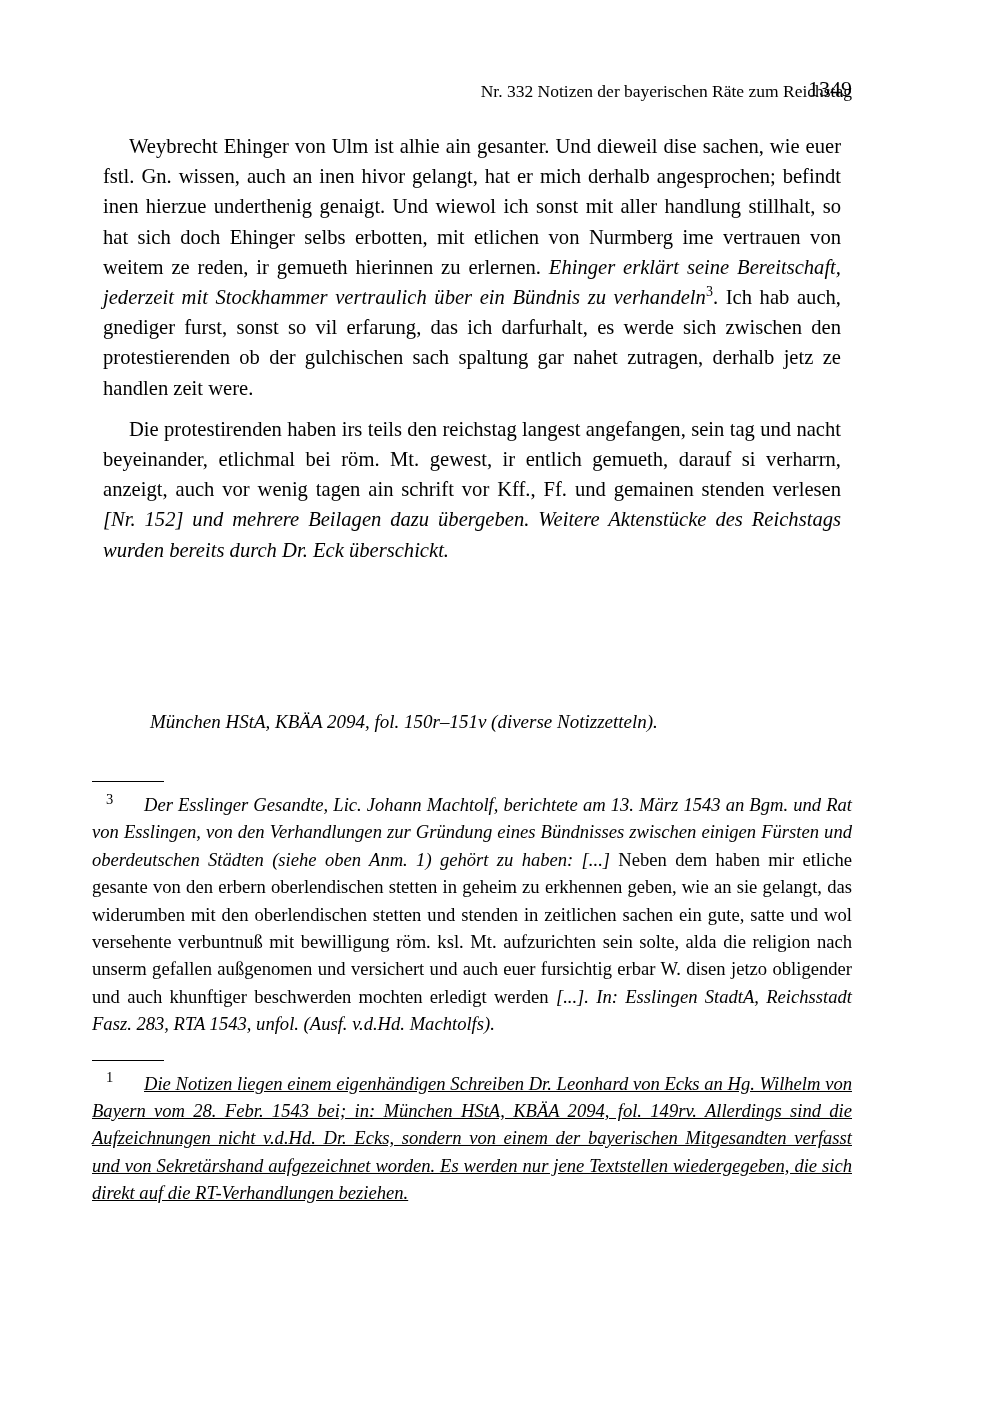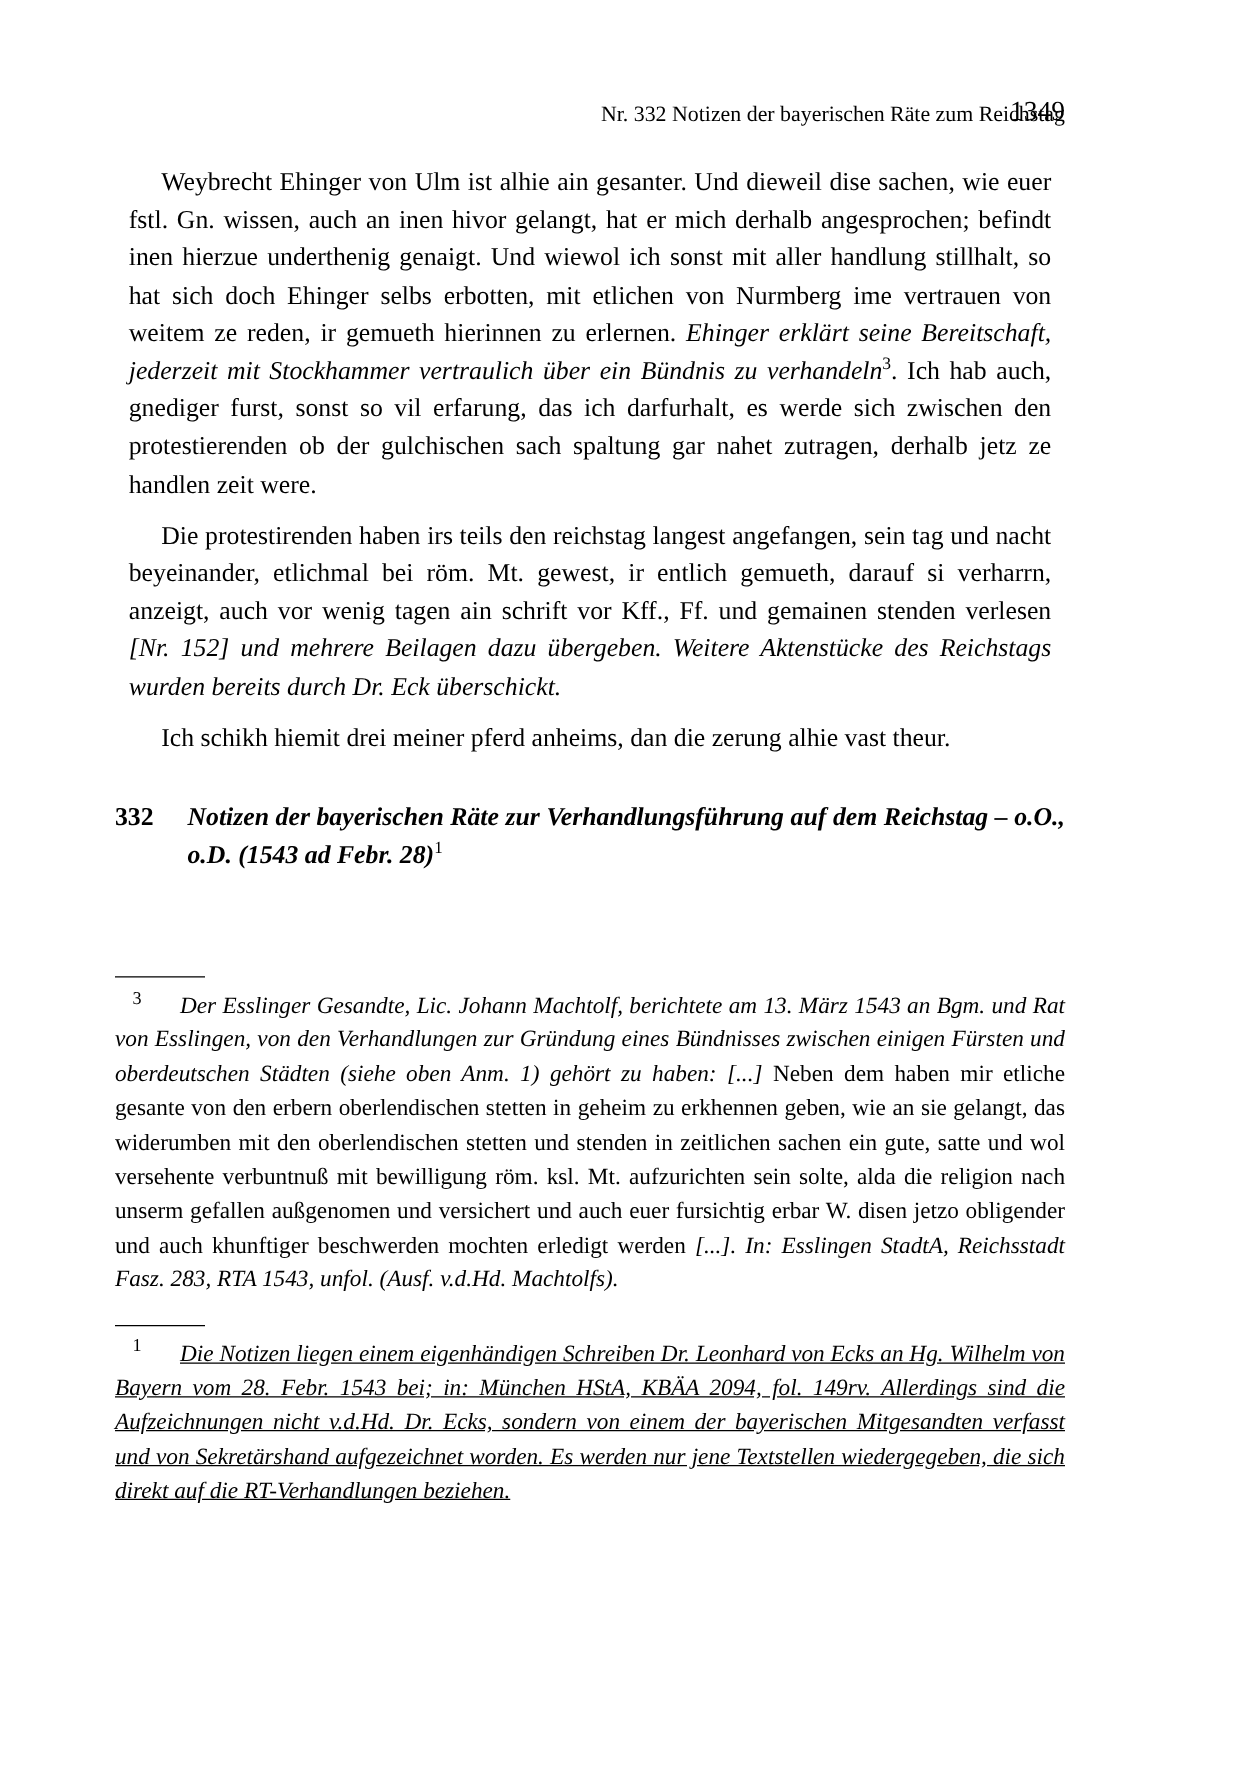--- a/index.html
+++ b/index.html
@@ -166,28 +166,24 @@
     <span class="running-head-pageno">1349</span>
   </div>
 
   <div class="body-block">
 
     <p class="para"><span>Weybrecht Ehinger von Ulm ist alhie ain gesanter. Und dieweil dise sachen, wie euer fstl. Gn. wissen, auch an inen hivor gelangt, hat er mich derhalb angesprochen; befindt inen hierzue underthenig genaigt. Und wiewol ich sonst mit aller handlung stillhalt, so hat sich doch Ehinger selbs erbotten, mit etlichen von Nurmberg ime vertrauen von weitem ze reden, ir gemueth hierinnen zu erlernen. </span><span class="it">Ehinger erklärt seine Bereitschaft, jederzeit mit Stockhammer vertraulich über ein Bündnis zu verhandeln</span><sup class="fnref">3</sup><span>. Ich hab auch, gnediger furst, sonst so vil erfarung, das ich darfurhalt, es werde sich zwischen den protestierenden ob der gulchischen sach spaltung gar nahet zutragen, derhalb jetz ze handlen zeit were.</span></p>
 
 
     <p class="para"><span>Die protestirenden haben irs teils den reichstag langest angefangen, sein tag und nacht beyeinander, etlichmal bei röm. Mt. gewest, ir entlich gemueth, darauf si verharrn, anzeigt, auch vor wenig tagen ain schrift vor Kff., Ff. und gemainen stenden verlesen </span><span class="it">[Nr. 152] und mehrere Beilagen dazu übergeben. Weitere Aktenstücke des Reichstags wurden bereits durch Dr. Eck überschickt.</span></p>
 
-    <p class="para">Ich schikh hiemit drei meiner pferd anheims, dan die zerung alhie vast theur.</p>
   </div>
 
-  <div class="section-heading">
-    <span class="num">332</span>
-    <span class="title"><span>Notizen der bayerischen Räte zur Verhandlungsführung auf dem Reichstag – o.O., o.D. (1543 ad Febr. 28)</span><sup>1</sup></span>
-  </div>
 
+  <div class="source-line">München HStA, KBÄA 2094, fol. 150r–151v (diverse Notizzetteln).</div>
 
 
   <div class="footnotes">
 
     <div class="footnote-block">
       <div class="fn-rule"></div>
       <p class="footnote"><span class="fn-num">3</span><span class="fn-lead">Der Esslinger Gesandte, Lic. Johann Machtolf, berichtete am 13. März 1543 an Bgm. und Rat von Esslingen, von den Verhandlungen zur Gründung eines Bündnisses zwischen einigen Fürsten und oberdeutschen Städten (siehe oben Anm. 1) gehört zu haben: [...] </span><span class="fn-roman">Neben dem haben mir etliche gesante von den erbern oberlendischen stetten in geheim zu erkhennen geben, wie an sie gelangt, das widerumben mit den oberlendischen stetten und stenden in zeitlichen sachen ein gute, satte und wol versehente verbuntnuß mit bewilligung röm. ksl. Mt. aufzurichten sein solte, alda die religion nach unserm gefallen außgenomen und versichert und auch euer fursichtig erbar W. disen jetzo obligender und auch khunftiger beschwerden mochten erledigt werden </span><span class="fn-lead">[...]. In: Esslingen StadtA, Reichsstadt Fasz. 283, RTA 1543, unfol. (Ausf. v.d.Hd. Machtolfs).</span></p>
     </div>
 
     <div class="footnote-block">

